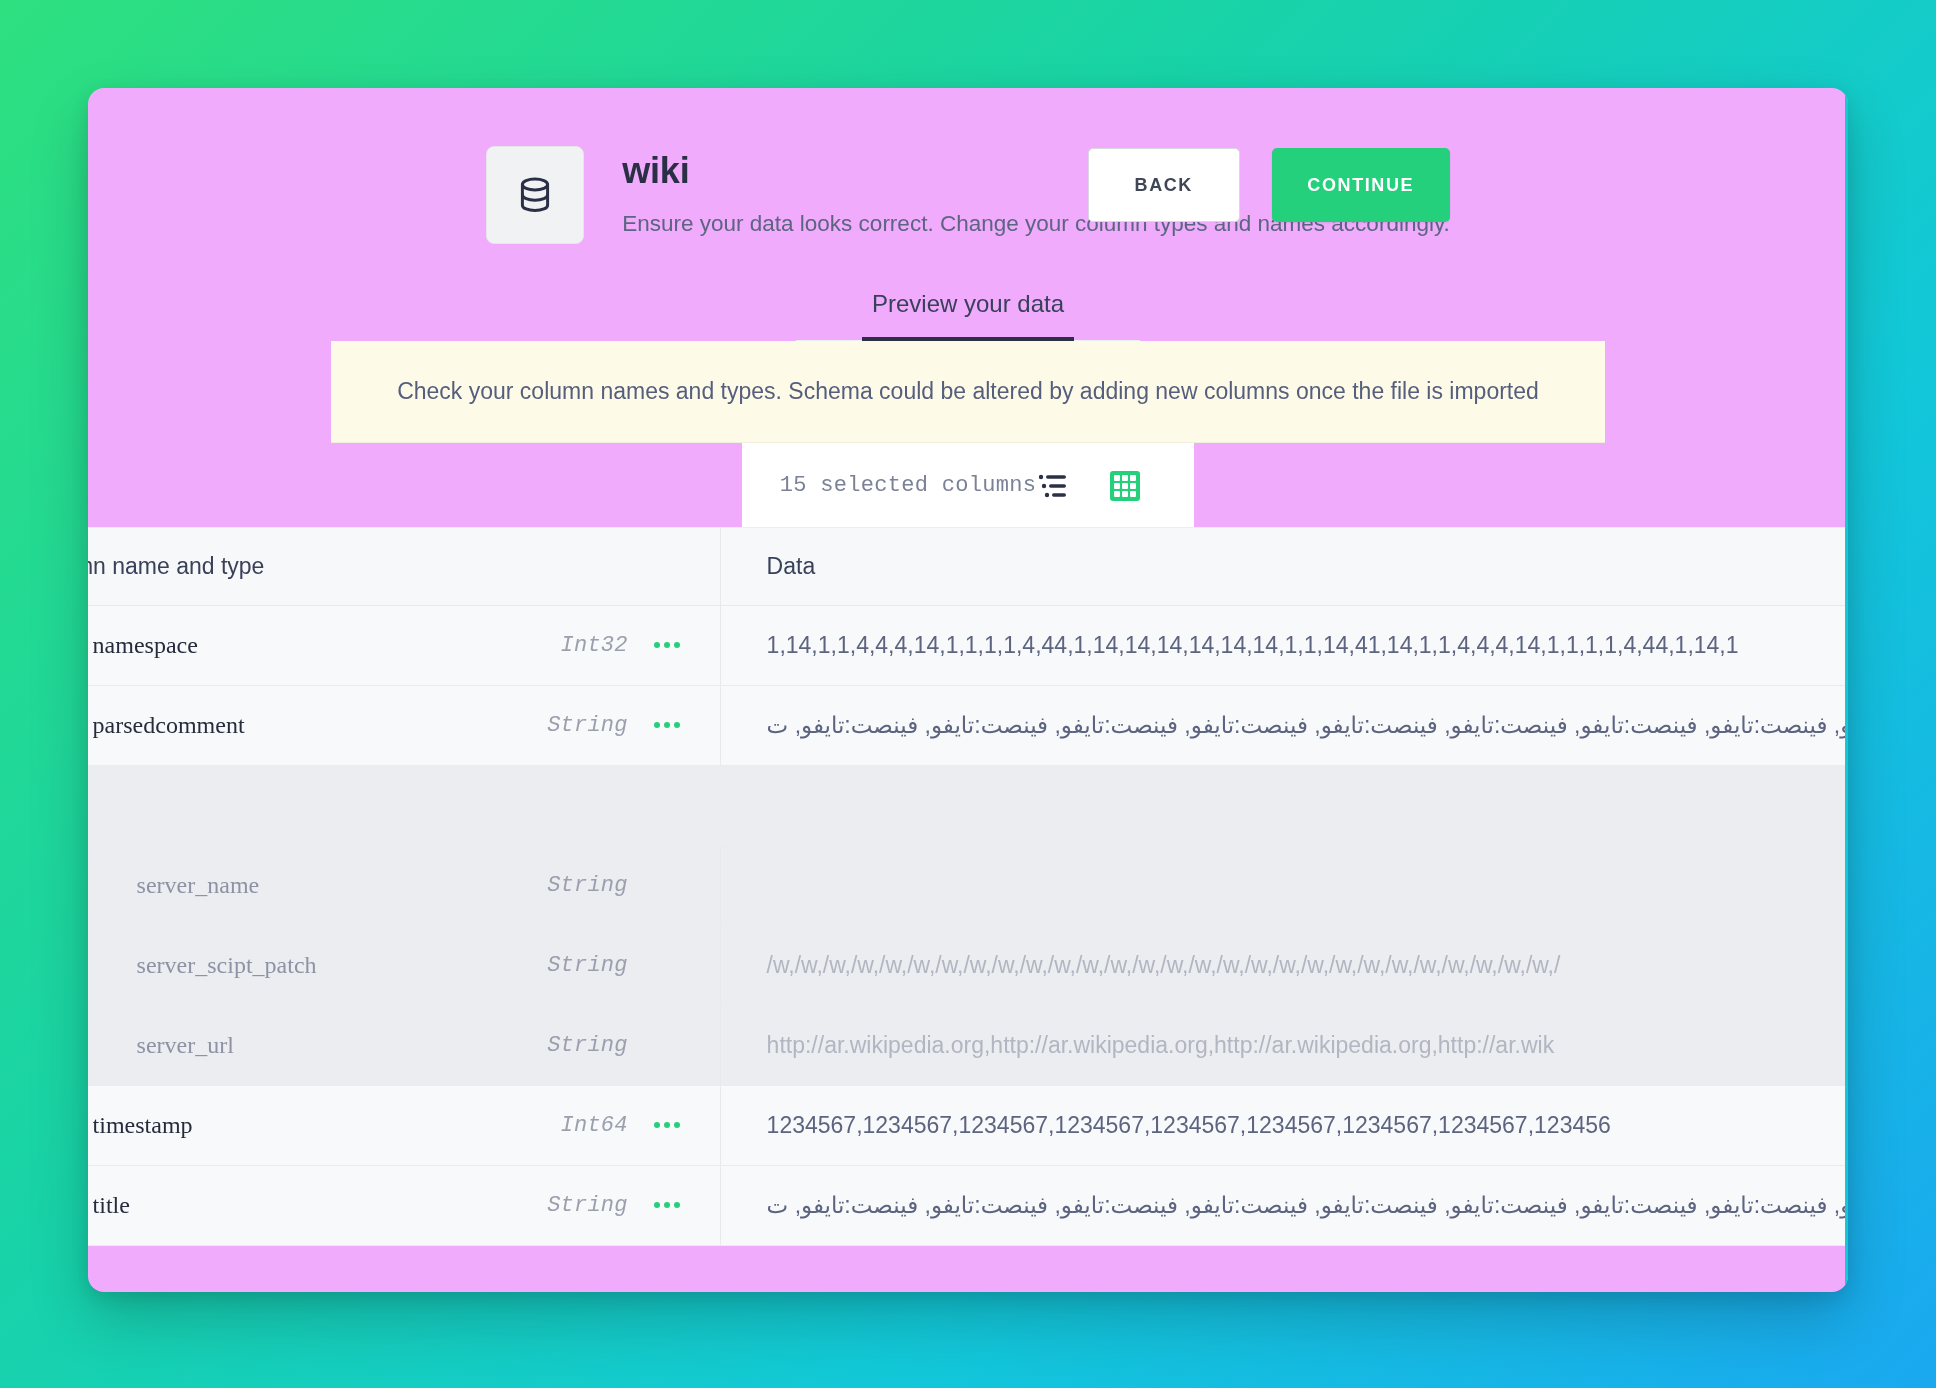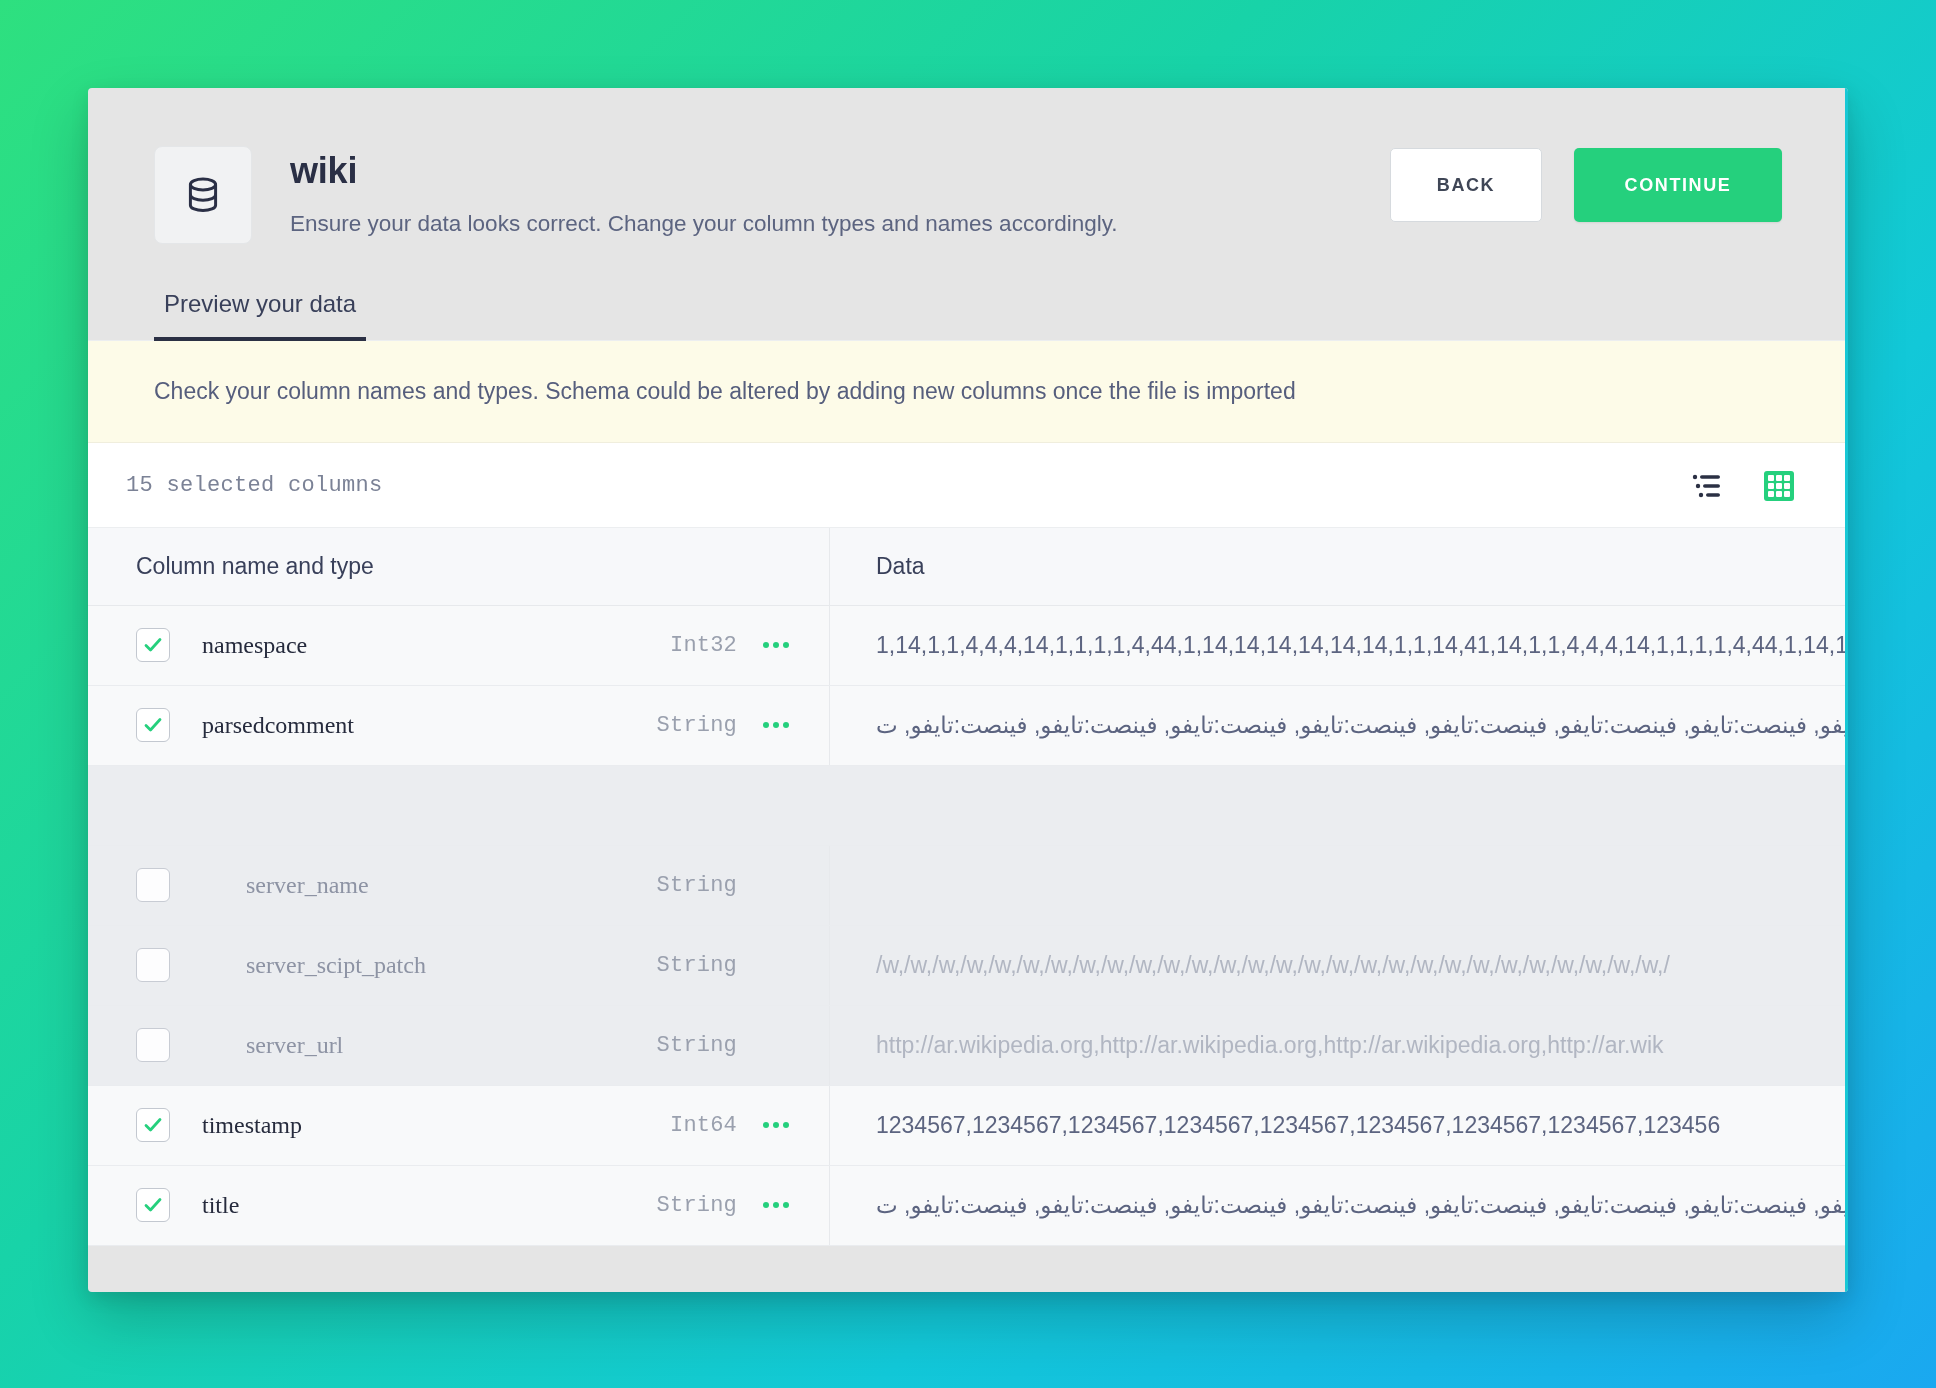--- a/index.html
+++ b/index.html
@@ -16,26 +16,27 @@
     position: relative;
   }
 
   
   .card {
     position: absolute;
     left: 88px;
     top: 88px;
     width: 1760px;
     height: 1204px;
-    background: #e5e5e5;
-    border-radius: 4px;
+    background: #f0abfc;
+    border-radius: 16px;
     box-shadow: 0 26px 60px rgba(0,0,0,0.20), 0 6px 18px rgba(0,0,0,0.10);
     overflow: hidden;
     display: flex;
     flex-direction: column;
+    align-items: center;
   }
 
   
   .header {
     display: flex;
     align-items: flex-start;
     padding: 58px 66px 0 66px;
     position: relative;
   }
 
@@ -98,21 +99,21 @@
   .btn-back {
     background: #ffffff;
     border: 1px solid #d6dade;
     color: #3f4656;
     width: 152px;
   }
 
   .btn-continue {
     background: #25d07d;
     color: #ffffff;
-    width: 208px;
+    width: 178px;
     box-shadow: 0 1px 2px rgba(0,0,0,0.08);
   }
 
   
   .tabs {
     padding: 0 66px;
     margin-top: 46px;
     display: flex;
     align-items: flex-end;
     border-bottom: 1px solid #eceef0;
@@ -284,20 +285,21 @@
 
   .col-label.nested { margin-left: 30px; }
   .col-label.child  { margin-left: 76px; }
 
   .col-type {
     font-family: "Liberation Mono", monospace;
     font-size: 22px;
     color: #9aa0ae;
     flex: 0 0 auto;
     letter-spacing: 0.2px;
+    font-style: italic;
   }
 
   .dots {
     margin-left: 22px;
     width: 34px;
     flex: 0 0 auto;
     display: flex;
     align-items: center;
     justify-content: center;
     gap: 4px;

